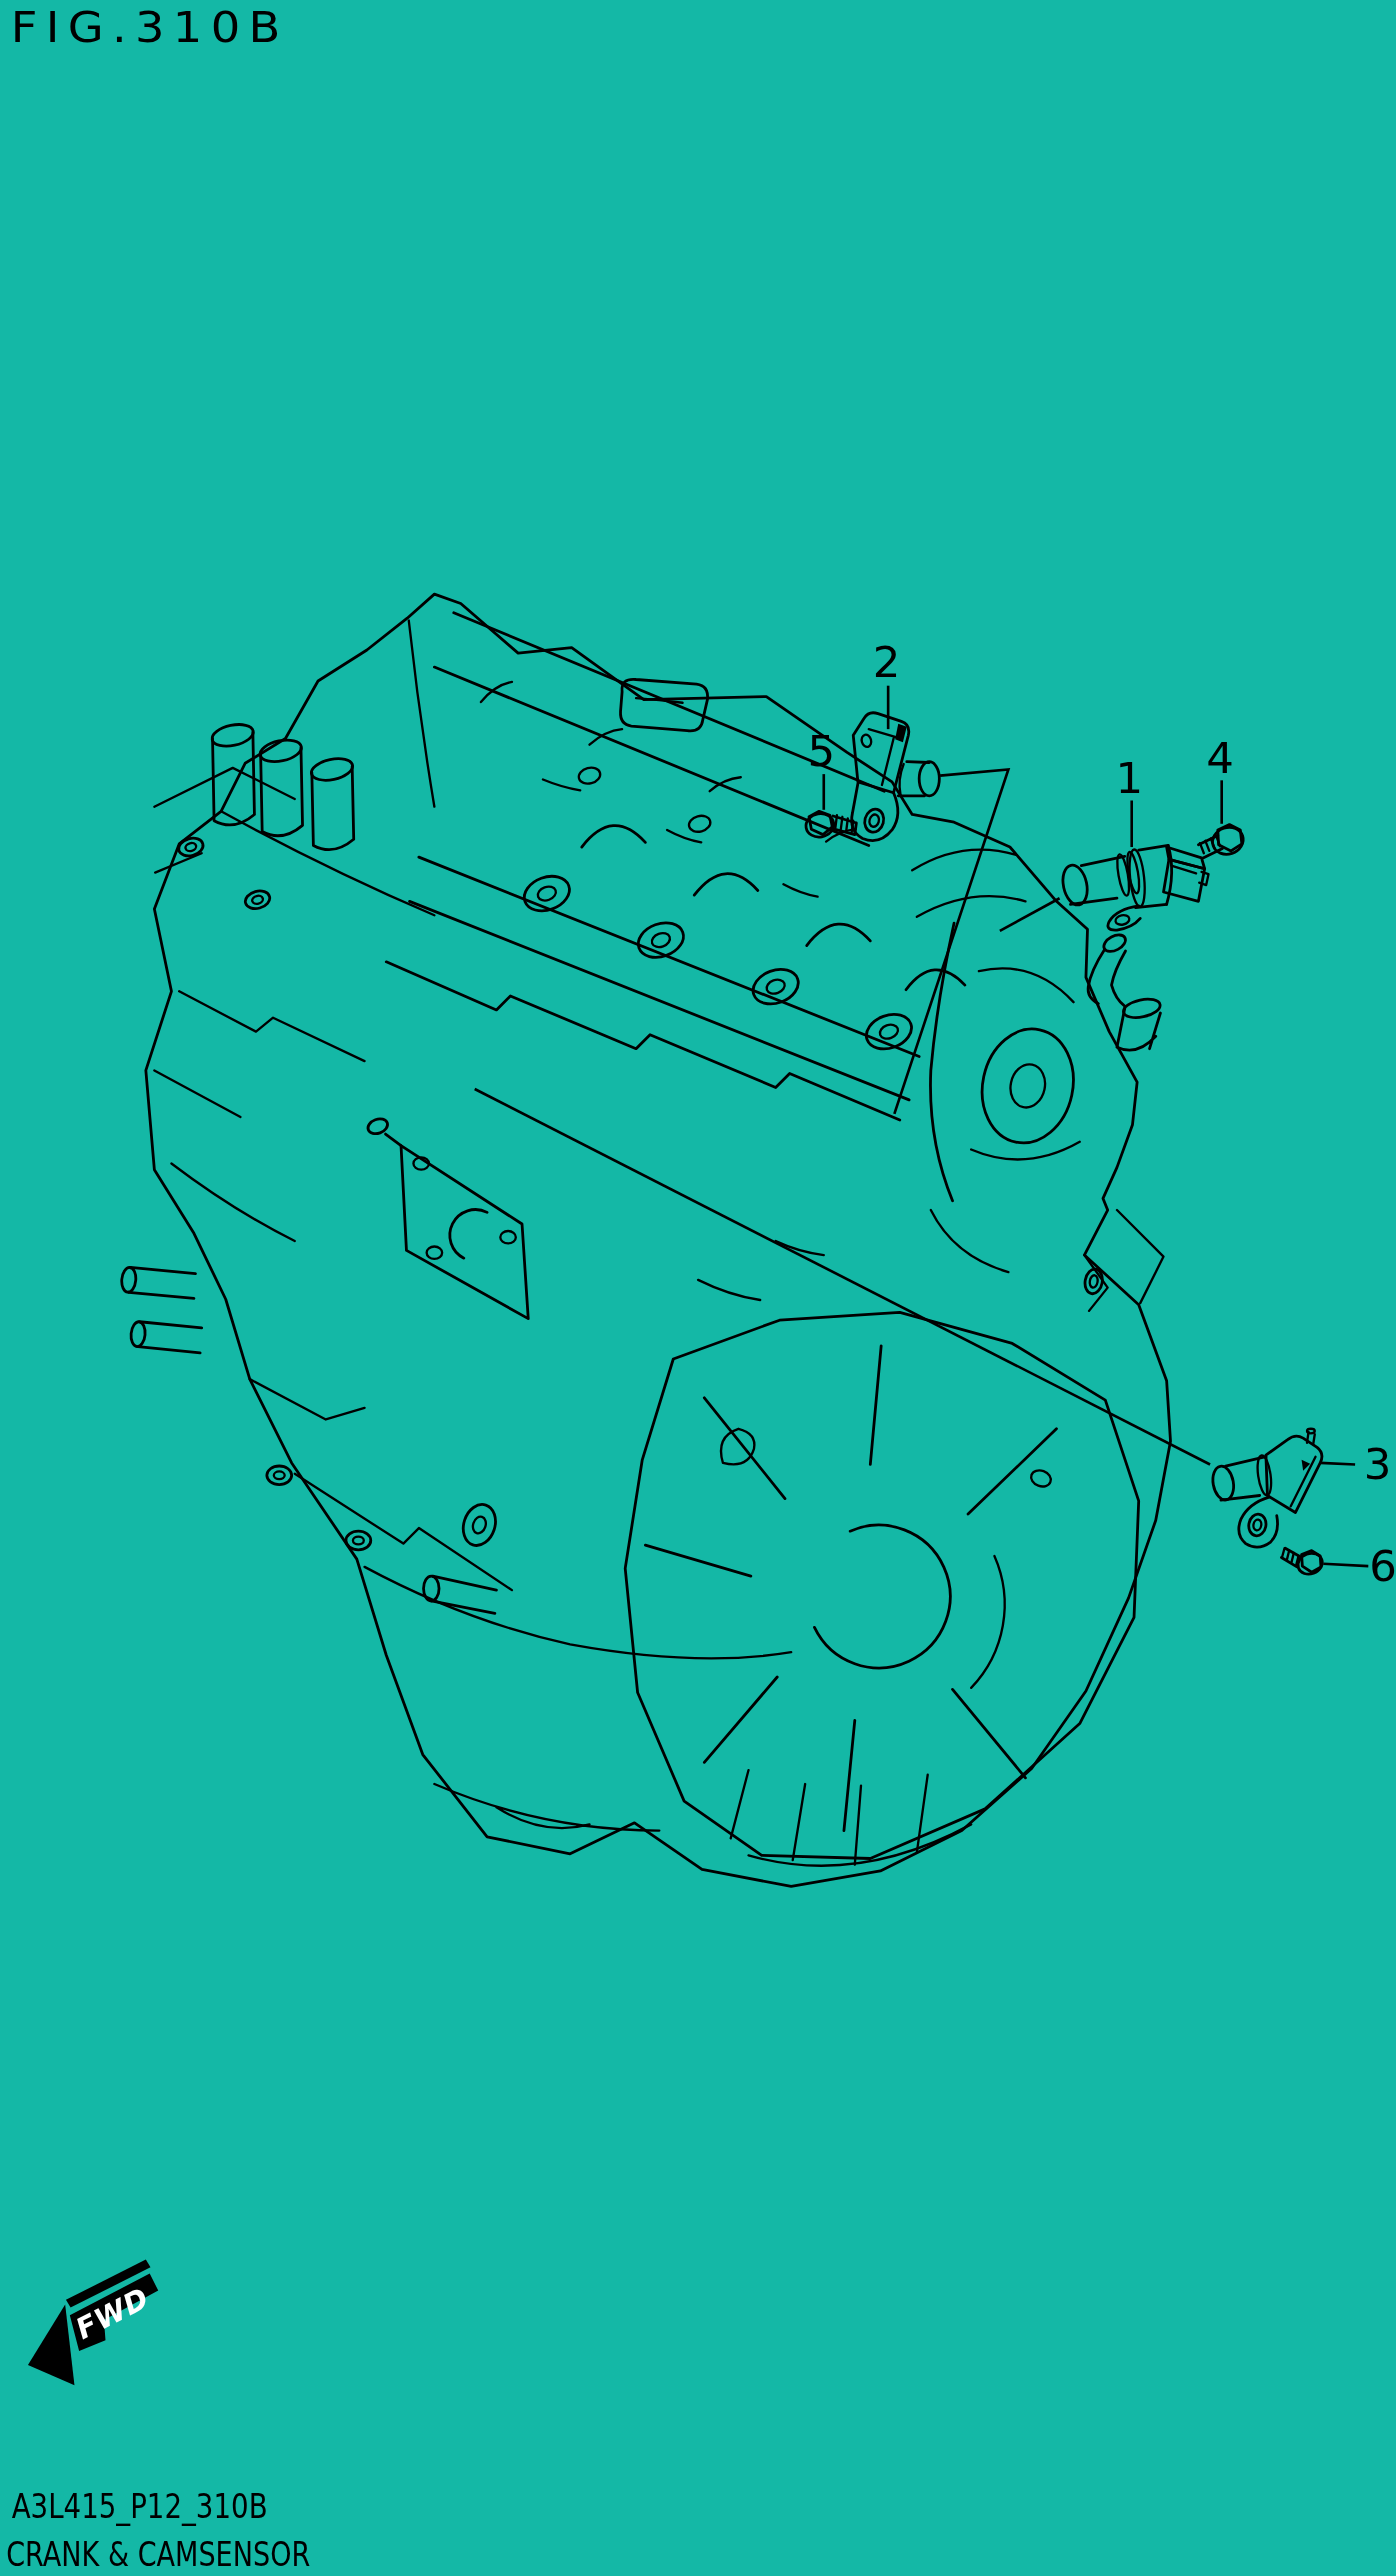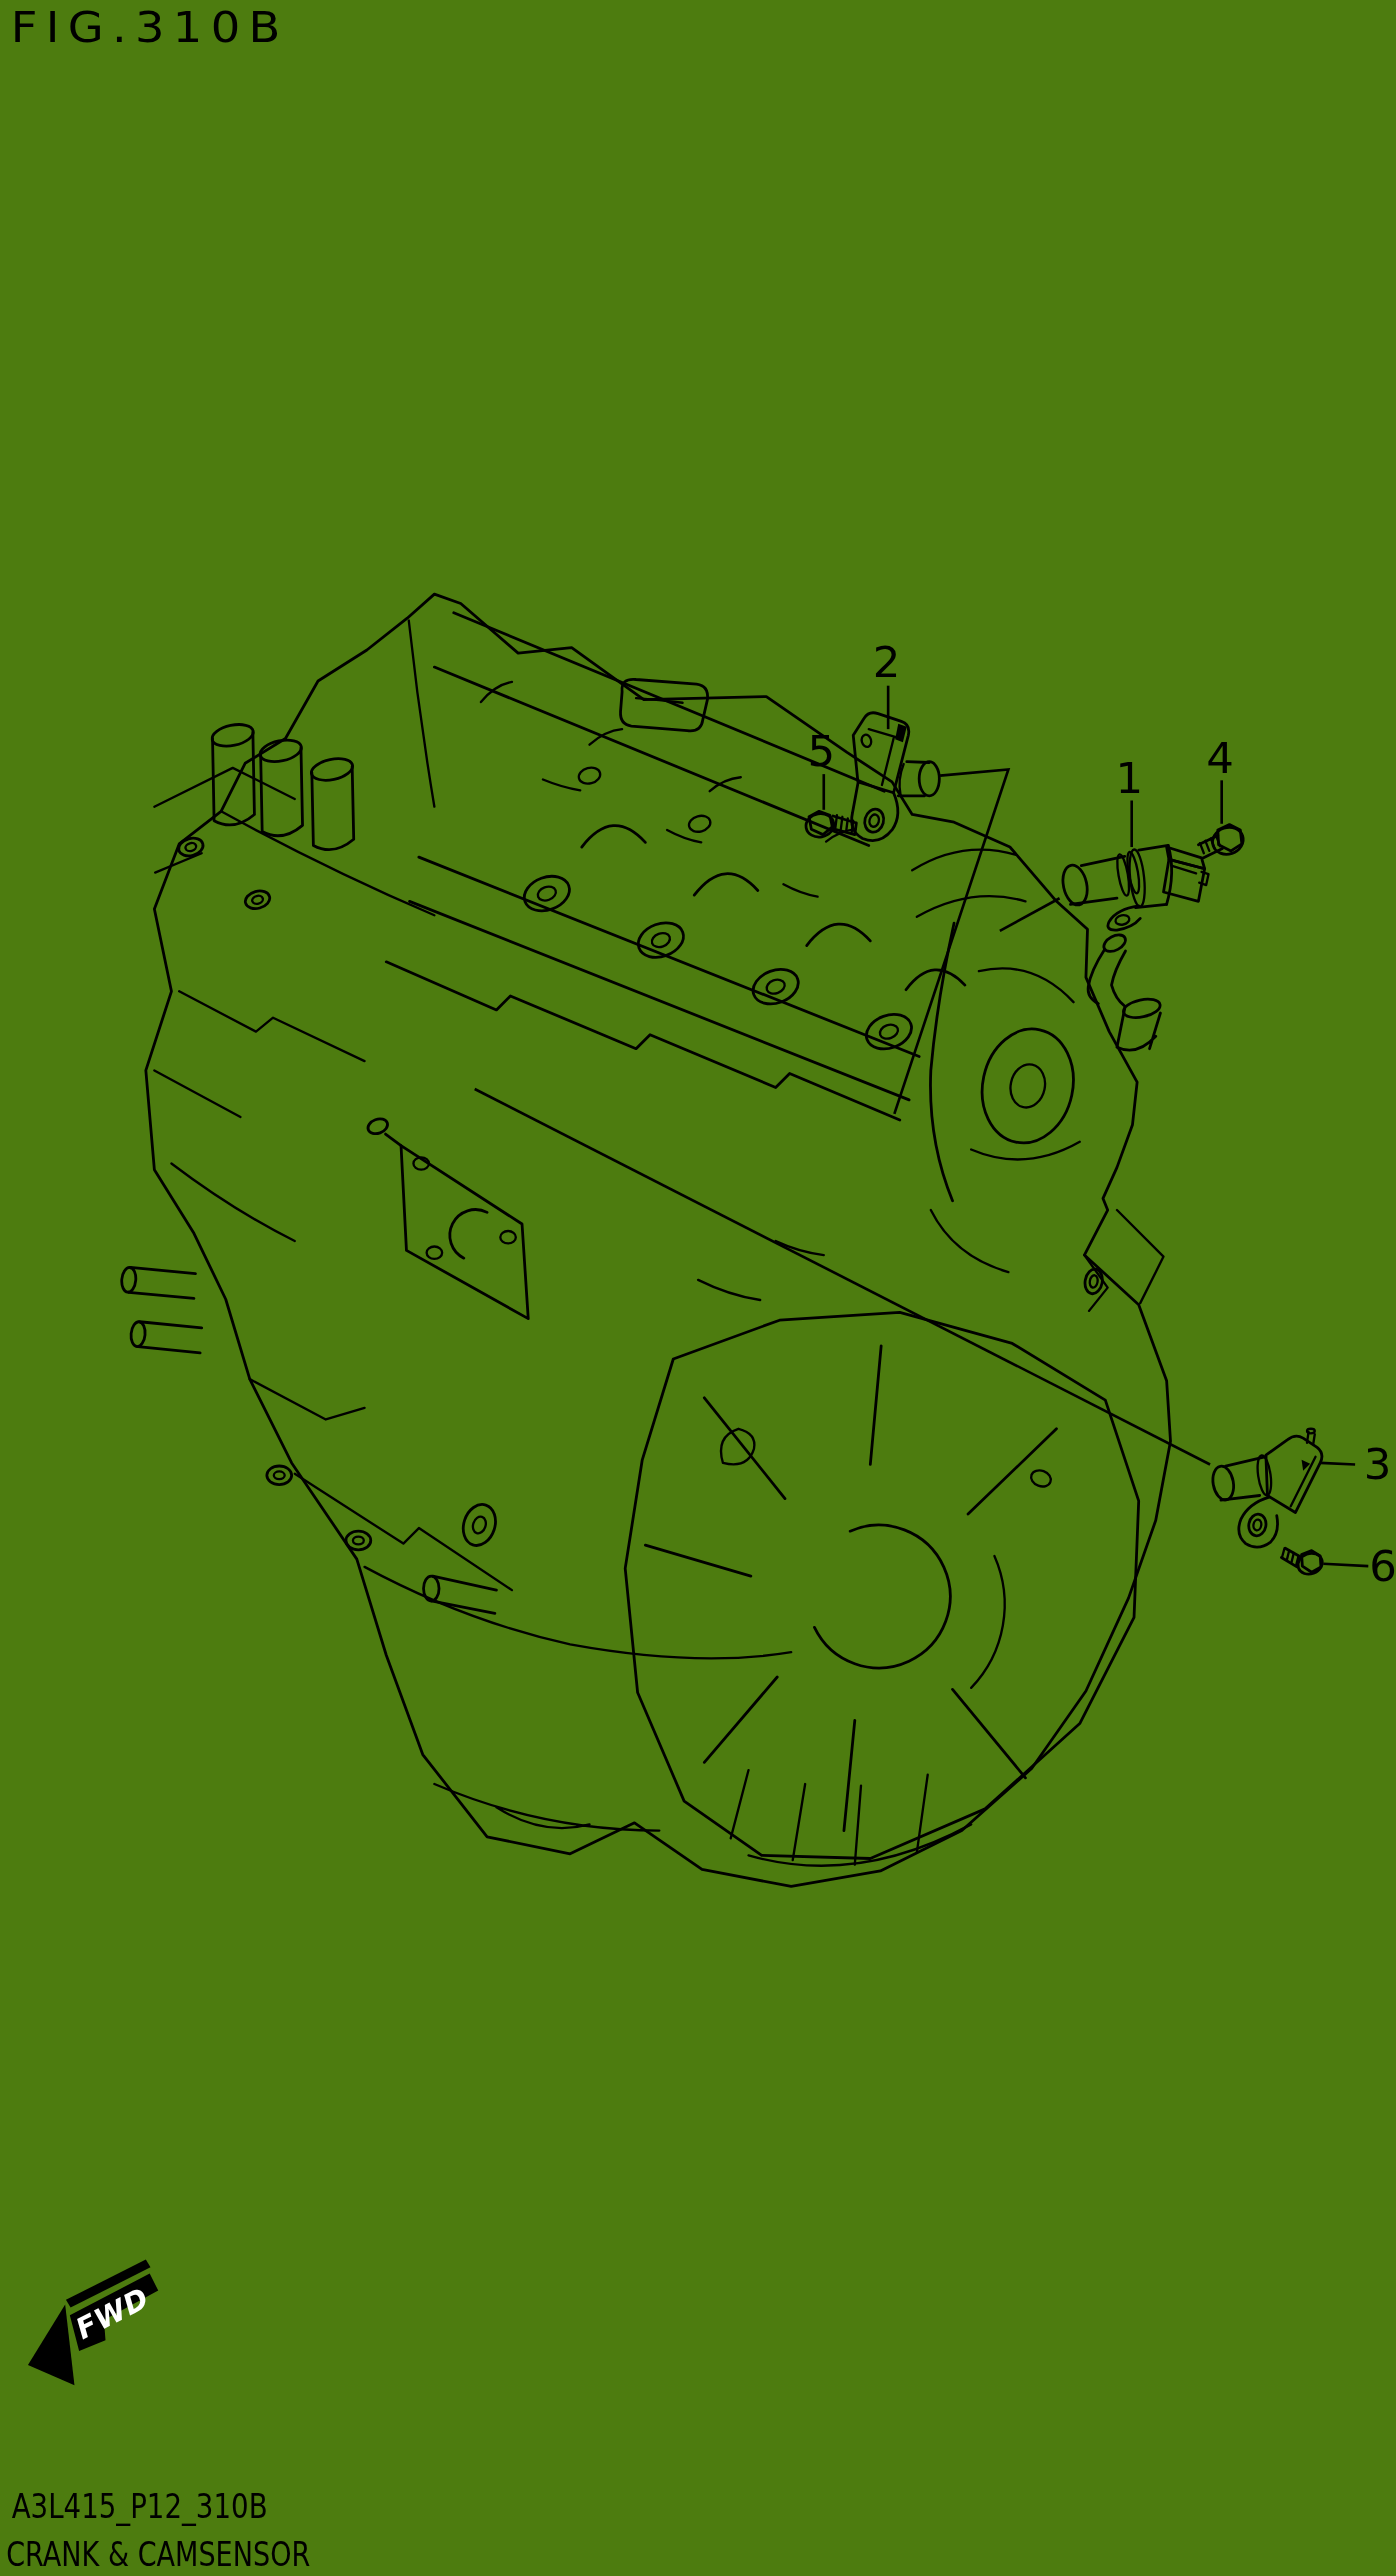--- a/index.html
+++ b/index.html
@@ -1,16 +1,16 @@
 <!DOCTYPE html>
 <html style="font-size:12.4px"><head>
 <meta charset="utf-8">
 <style>
   html,body{margin:0;padding:0;background:#fff;}
-  .page{position:relative;width:1397px;height:2576px;background:#4d7c0f;overflow:hidden;
+  .page{position:relative;width:1397px;height:2576px;background:#14b8a6;overflow:hidden;
         font-family:"DejaVu Sans","Liberation Sans",sans-serif;}
   svg{position:absolute;left:0;top:0;}
   .ln{fill:none;stroke:#000;stroke-width:3.6;stroke-linecap:round;stroke-linejoin:round;}
   .thin{stroke-width:3;}
   .ldr{fill:none;stroke:#000;stroke-width:3.4;stroke-linecap:butt;}
   .solid{fill:#000;stroke:none;}
   .callout{font-size:56px;fill:#000;text-anchor:middle;}
   .title-text{font-size:56px;fill:#000;letter-spacing:10px;}
   .footer-code{font-size:44px;fill:#000;}
   .footer-caption{font-size:43px;fill:#000;}

